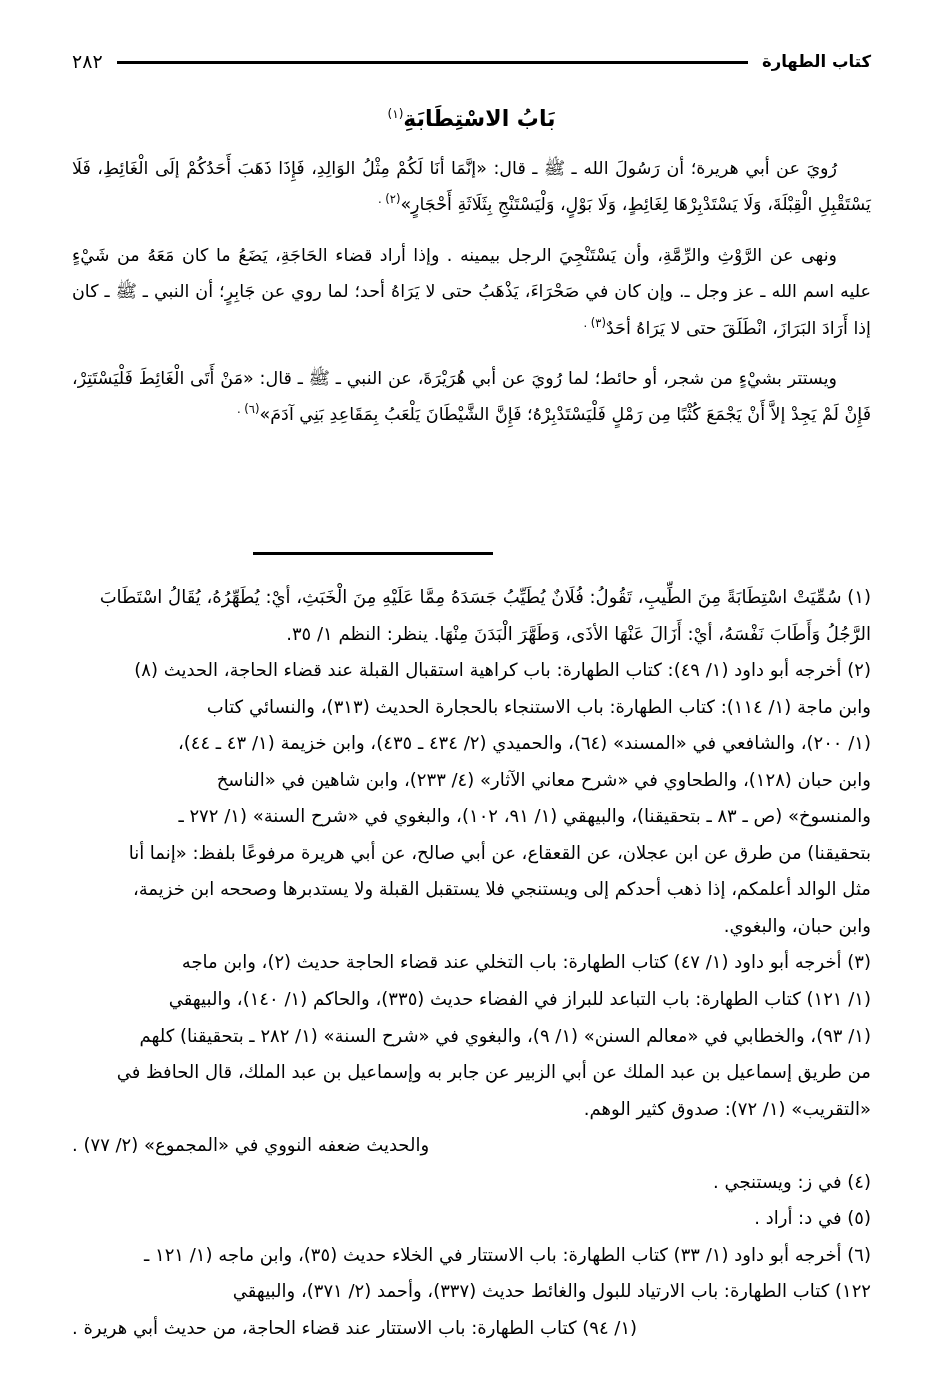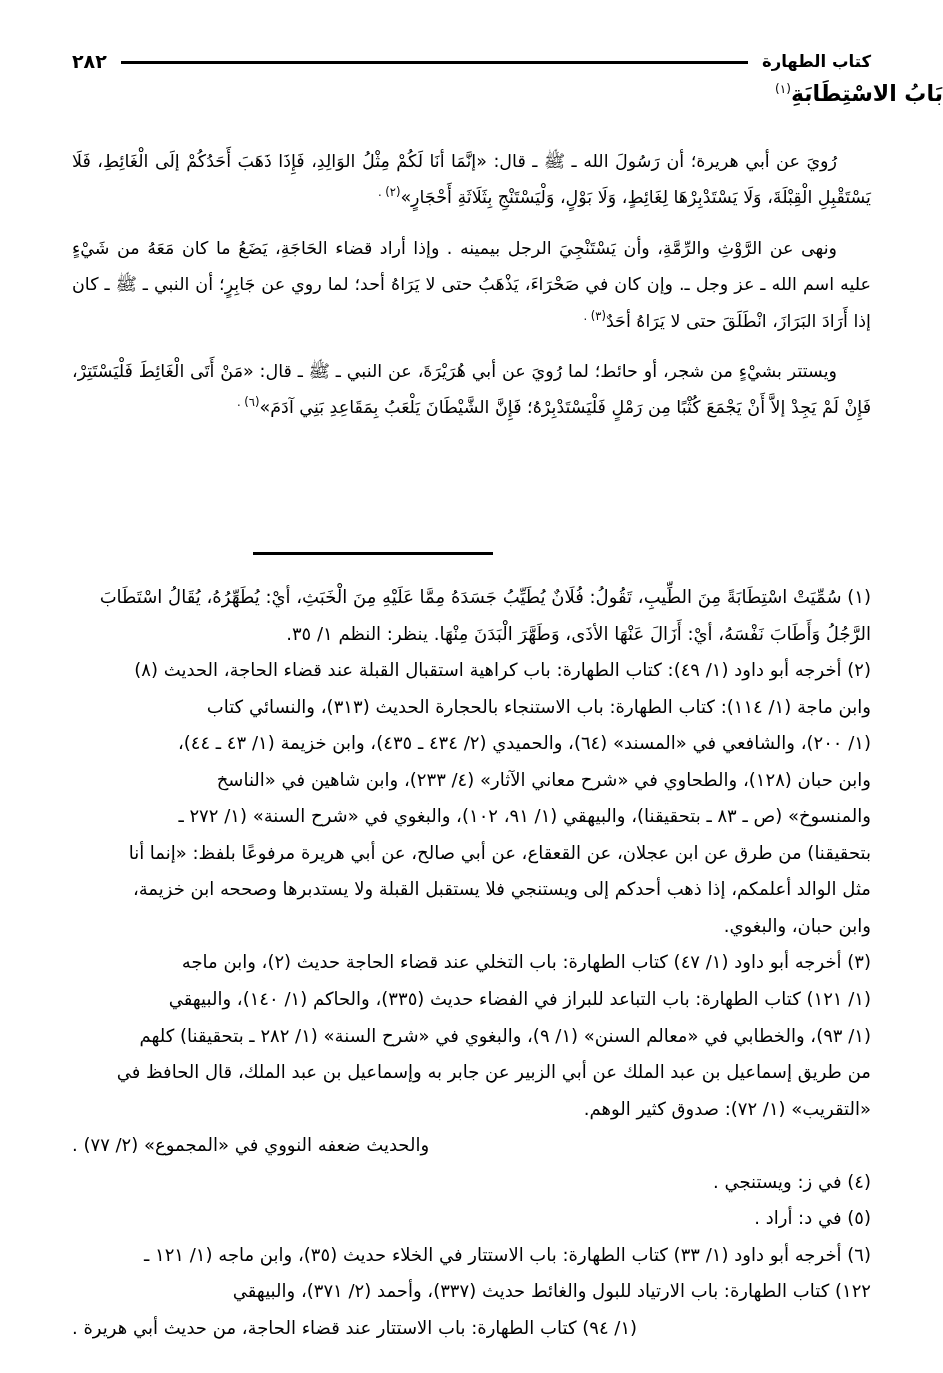--- a/index.html
+++ b/index.html
@@ -42,43 +42,43 @@
     text-align: right;
   }
   .header-rule {
     flex: 1 1 auto;
     height: 3px;
     background: #000;
     margin-top: 2px;
   }
   .header-page {
     font-size: 19px;
-    font-weight: bold;
+    font-weight: normal;
     white-space: nowrap;
     letter-spacing: 1px;
   }
   
   .chapter-title {
     position: absolute;
-    top: 81px;
+    top: 106px;
     left: 0;
     right: 0;
-    text-align: right;
+    text-align: center;
     font-size: 22px;
     font-weight: bold;
   }
   .chapter-title sup {
     font-size: 12px;
     font-weight: normal;
     vertical-align: super;
   }
   
   .body {
     position: absolute;
-    top: 143px;
+    top: 150px;
     right: 72px;
     left: 72px;
     font-size: 17.5px;
     line-height: 2.08;
     text-align: justify;
     text-justify: inter-word;
   }
   .body p {
     margin: 0 0 14px 0;
     text-indent: 34px;

